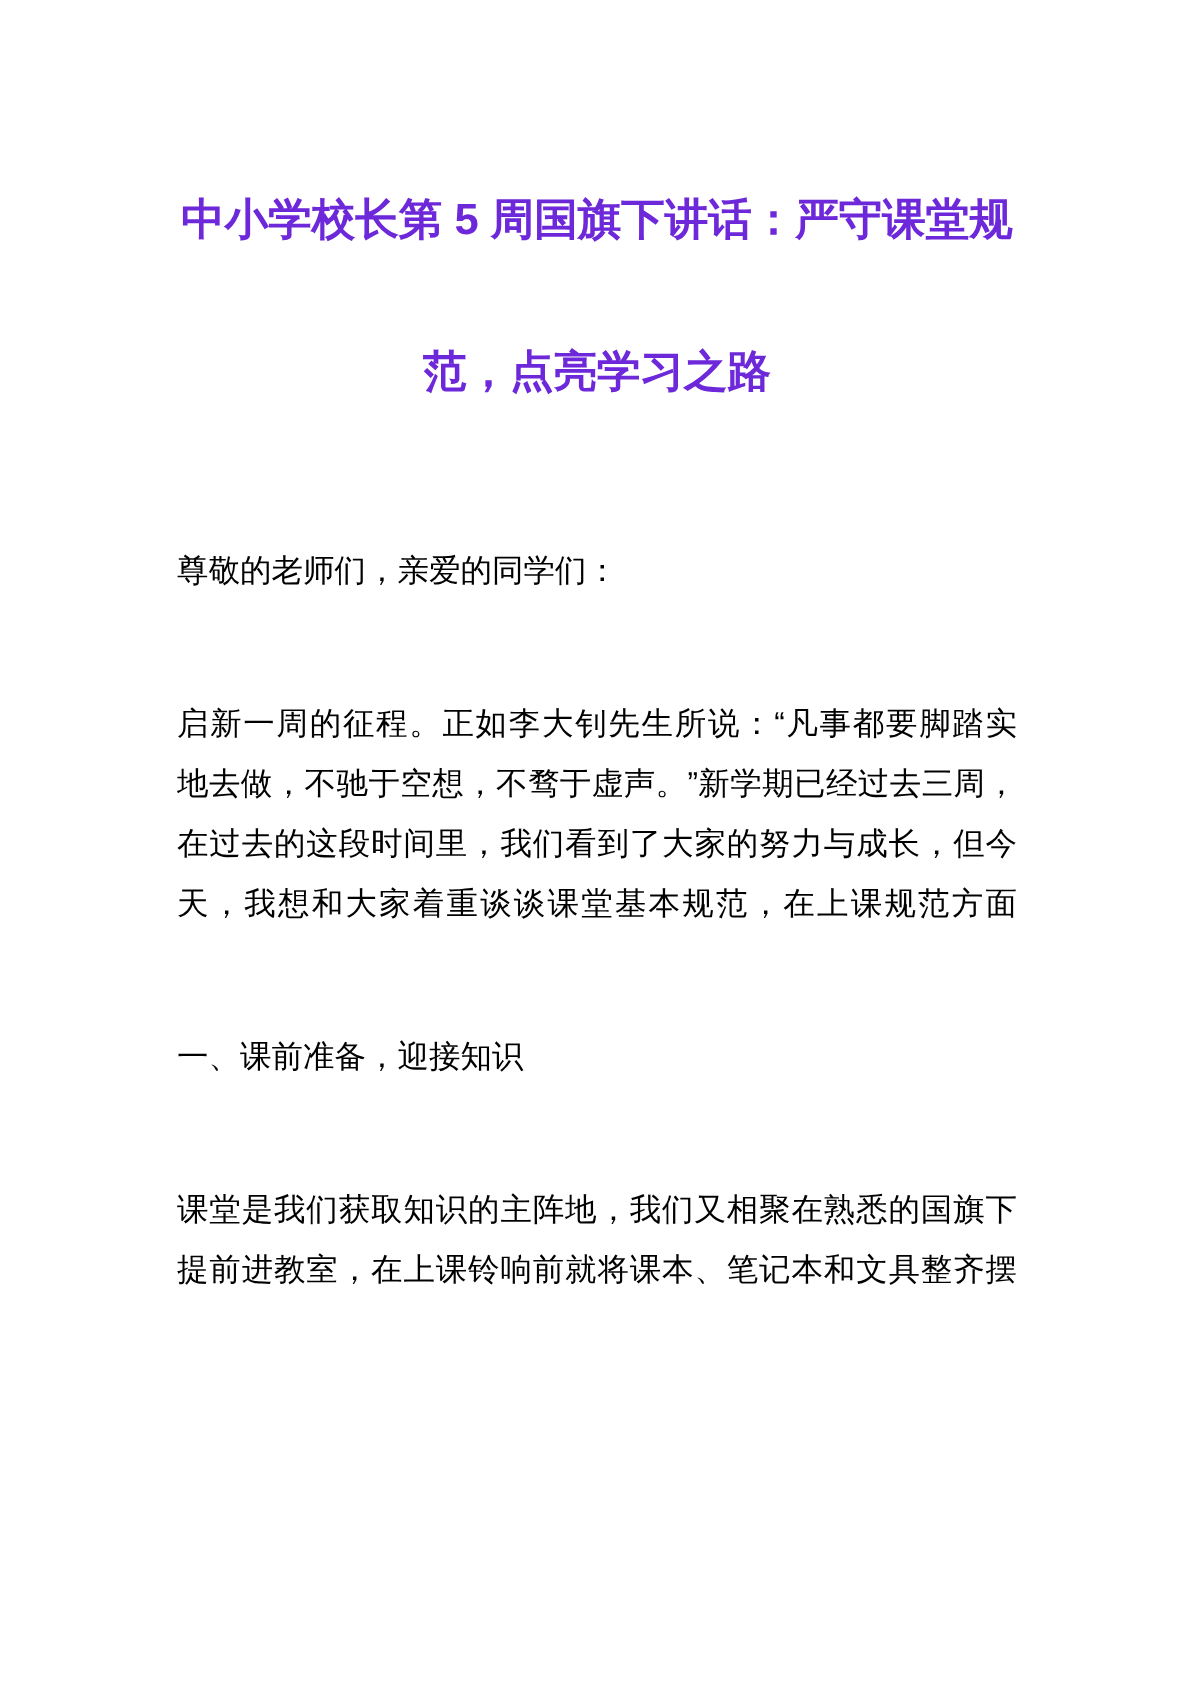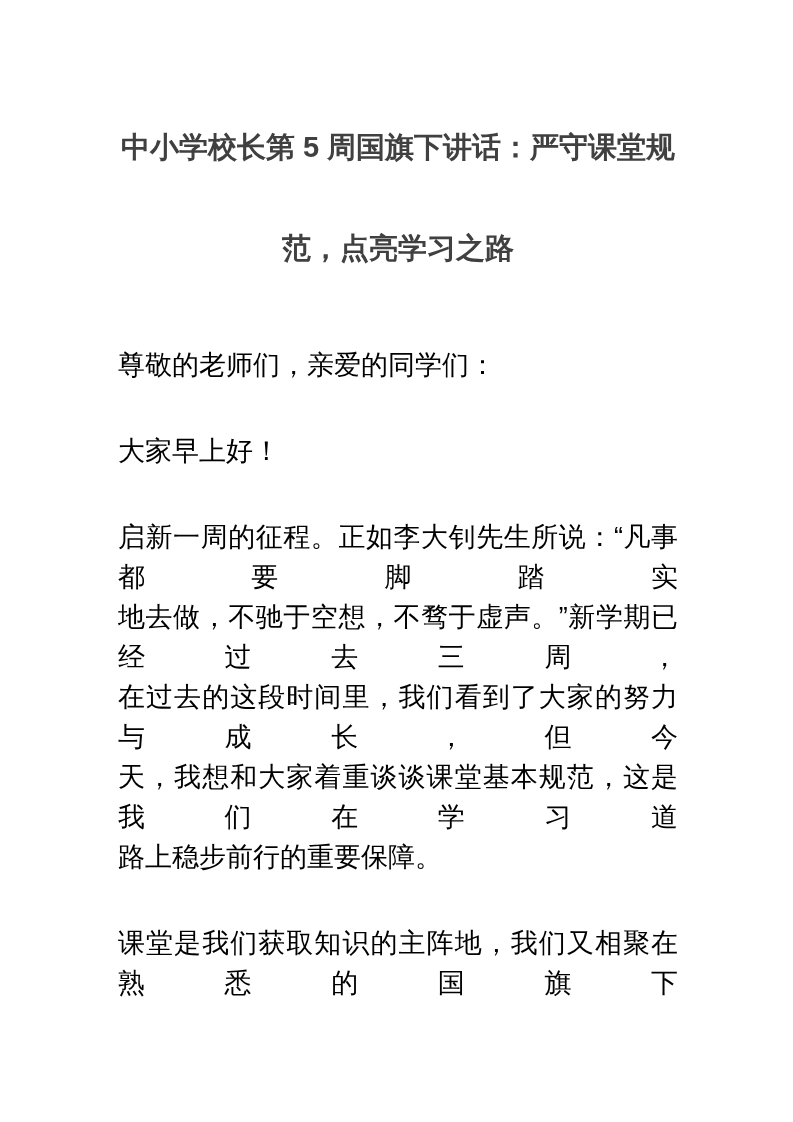--- a/index.html
+++ b/index.html
@@ -18,29 +18,29 @@
   }
   .doc-content {
     padding: 0 115px 0 118px; 
   }
   .doc-title {
     margin: 97px 0 0 0;
     font-size: 29px;
     font-weight: bold;
     line-height: 101px;
     text-align: center;
-    color: #404040;
+    color: #6d28d9;
   }
   .title-line {
     display: block;
     white-space: nowrap;
   }
   .para {
-    margin: 46px 0 0 0;
-    font-size: 27px;
+    margin: 62px 0 0 0;
+    font-size: 21px;
     line-height: 40px;
     color: #000000;
   }
   .pline {
     text-align: justify;
     text-align-last: justify;
     text-justify: inter-character;
   }
   .pline.final {
     text-align-last: auto;
@@ -54,31 +54,31 @@
 
     <h1 class="doc-title">
       <span class="title-line">中小学校长第 5 周国旗下讲话：严守课堂规</span>
       <span class="title-line">范，点亮学习之路</span>
     </h1>
 
     <div class="para">
         <div class="pline final">尊敬的老师们，亲爱的同学们：</div>
       </div>
 
-    <div class="para">
-        <div class="pline final">大家早上好！</div>
-      </div>
 
     <div class="para">
         <div class="pline">启新一周的征程。正如李大钊先生所说：“凡事都要脚踏实</div>
         <div class="pline">地去做，不驰于空想，不骛于虚声。”新学期已经过去三周，</div>
         <div class="pline">在过去的这段时间里，我们看到了大家的努力与成长，但今</div>
-        <div class="pline">天，我想和大家着重谈谈课堂基本规范，这是我们在学习道</div>
-        <div class="pline final">路上稳步前行的重要保障。</div>
+        <div class="pline">天，我想和大家着重谈谈课堂基本规范，在上课规范方面</div>
       </div>
 
+    <div class="para">
+        <div class="pline final">一、课前准备，迎接知识</div>
+      </div>
 
     <div class="para">
         <div class="pline">课堂是我们获取知识的主阵地，我们又相聚在熟悉的国旗下</div>
+        <div class="pline">提前进教室，在上课铃响前就将课本、笔记本和文具整齐摆</div>
       </div>
 
   </div>
 </div>
 
 </body></html>

